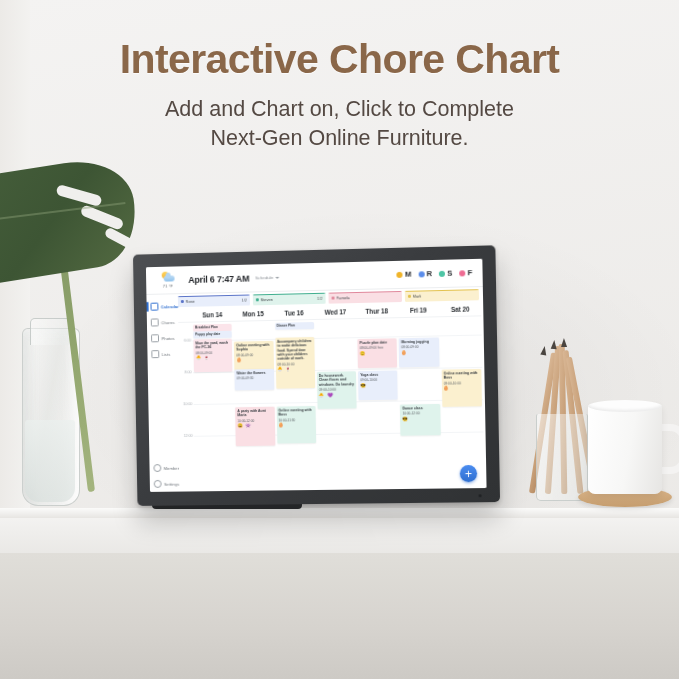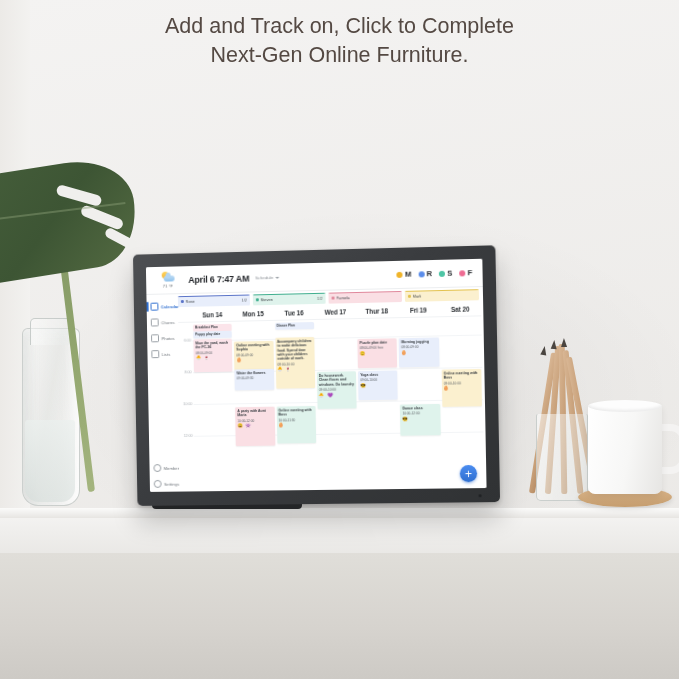--- a/index.html
+++ b/index.html
@@ -214,22 +214,23 @@
 <body>
 
 <div class="wall"></div>
 <div class="wall-shadow"></div>
 <div class="wall-left-panel"></div>
 <div class="shelf"></div>
 <div class="shelf-edge"></div>
 <div class="shelf-front"></div>
 
 <div class="promo">
+  <h1 class="promo-title">Interactive Chore Chart</h1>
   <p class="promo-sub">
-    <span>Add and Track on, Click to Complete</span>
+    <span>Add and Chart on, Click to Complete</span>
     <span>Next-Gen Online Furniture.</span>
   </p>
 </div>
 
 <div class="leaf"></div>
 <div class="leaf-notch n1"></div>
 <div class="leaf-notch n2"></div>
 <div class="leaf-notch n3"></div>
 <div class="leaf-vein"></div>
 <div class="stem"></div>

